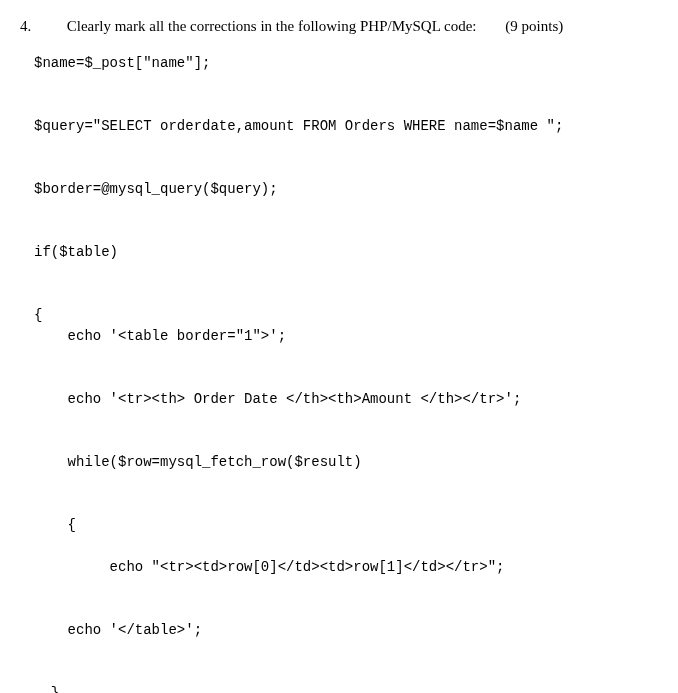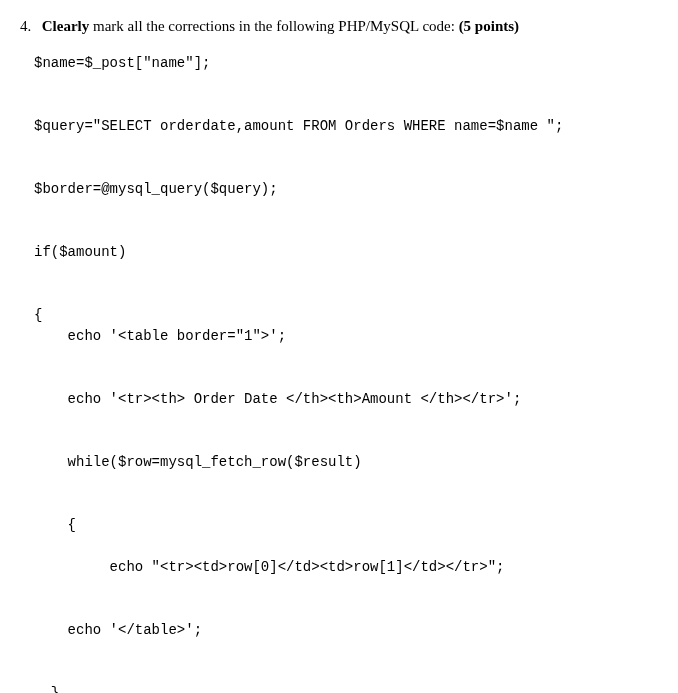--- a/index.html
+++ b/index.html
@@ -13,48 +13,49 @@
       box-sizing: border-box;
     }
     .question-line {
       margin-bottom: 18px;
     }
     .question-number {
       display: inline-block;
       width: 18px;
     }
     .bold {
-      font-weight: bold;
+      font-weight: normal;
+      margin-left: 25px;
     }
     .code-block {
       font-family: "Courier New", Courier, monospace;
       font-size: 14px;
       white-space: pre;
       line-height: 1.5;
       margin-left: 14px;
     }
   </style>
 </head>
 <body>
 
 <div class="question-line">
   <span class="question-number">4.</span>
-  <span class="bold">Clearly</span><span> mark all the corrections in the following PHP/MySQL code: </span><span class="bold">(5 points)</span>
+  <span class="bold">Clearly</span><span> mark all the corrections in the following PHP/MySQL code: </span><span class="bold">(9 points)</span>
 </div>
 
 <div class="code-block"><span>$name=$_post["name"];</span>
 
 
 <span>$query="SELECT orderdate,amount FROM Orders WHERE name=$name ";</span>
 
 
 <span>$border=@mysql_query($query);</span>
 
 
-<span>if($amount)</span>
+<span>if($table)</span>
 
 
 <span>{</span>
 <span>    echo '&lt;table border="1"&gt;';</span>
 
 
 <span>    echo '&lt;tr&gt;&lt;th&gt; Order Date &lt;/th&gt;&lt;th&gt;Amount &lt;/th&gt;&lt;/tr&gt;';</span>
 
 
 <span>    while($row=mysql_fetch_row($result)</span>

